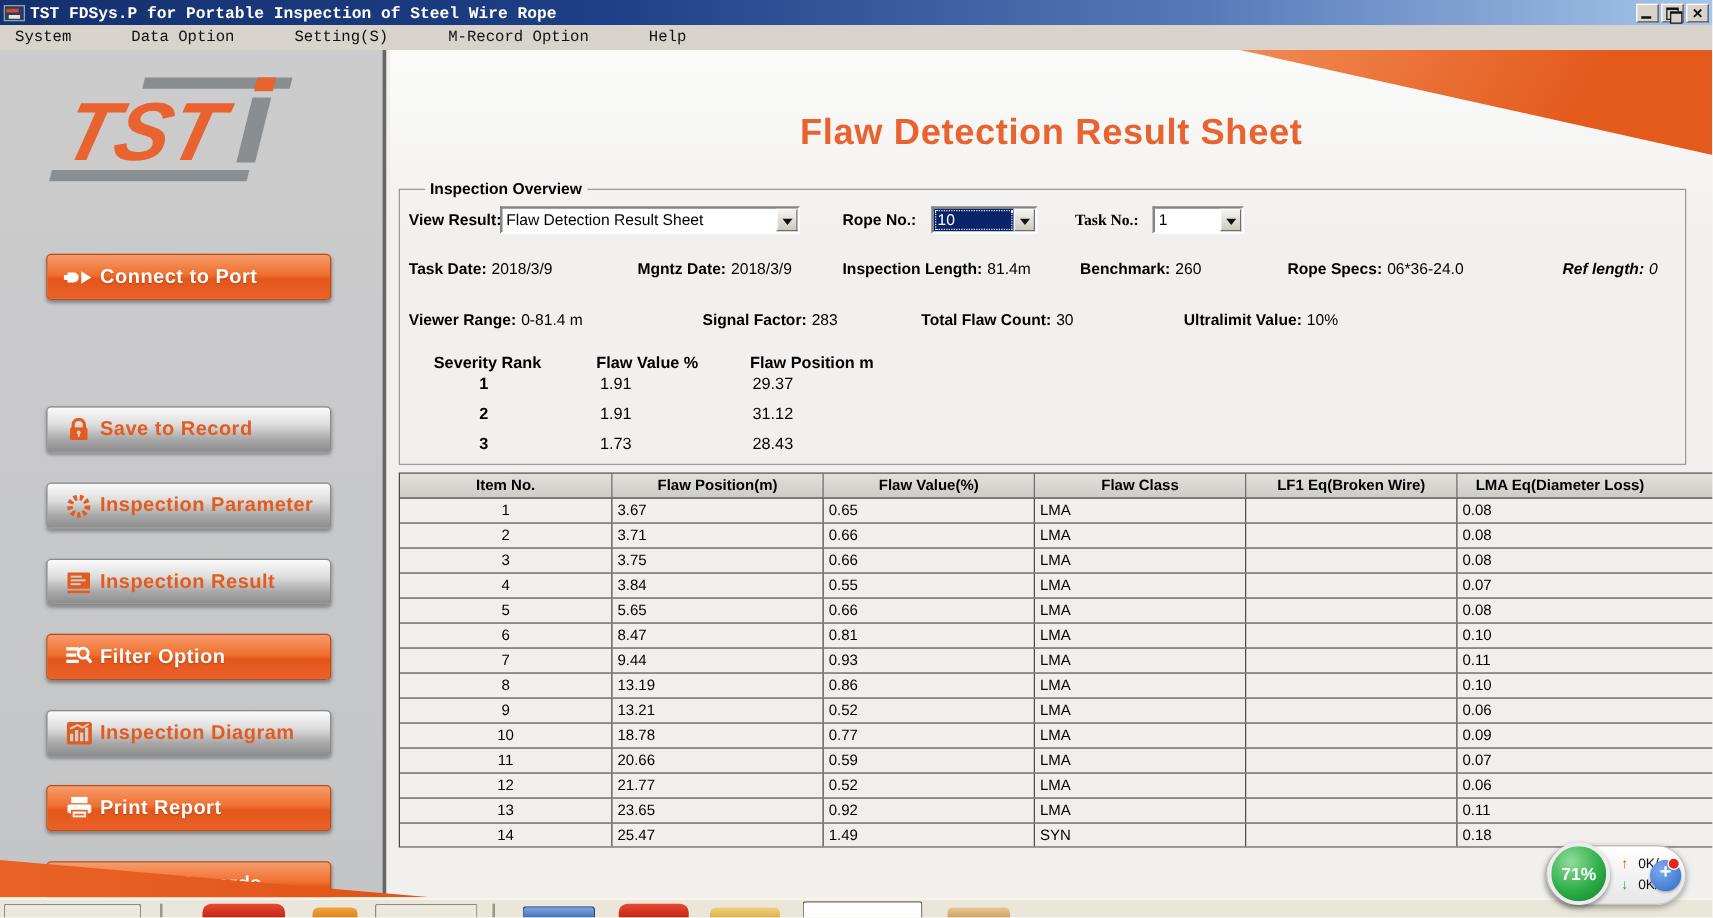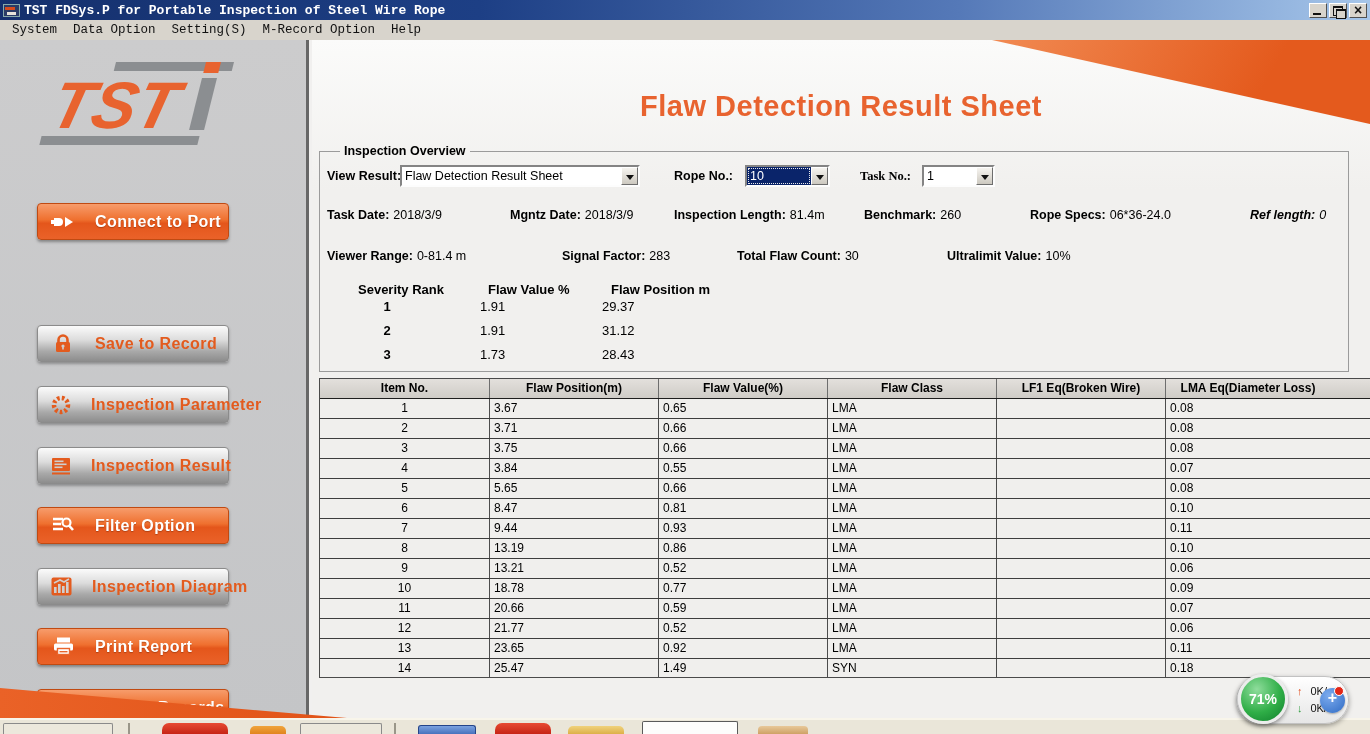--- a/index.html
+++ b/index.html
@@ -26,30 +26,30 @@
   .wbtn-restore::before { content:""; position:absolute; left:3px; top:2px; width:8px; height:7px;
     border:1px solid #111; border-top-width:2px; background:#d8d4cc; }
   .wbtn-restore::after { content:""; position:absolute; left:6px; top:5px; width:8px; height:7px;
     border:1px solid #111; border-top-width:2px; background:#d8d4cc; }
   .wbtn-close::before { content:"×"; position:absolute; left:0; right:0; top:-2px; text-align:center;
     font:bold 14px "Liberation Sans",sans-serif; color:#111; }
   
   .menubar {
     position:absolute; top:20px; left:0; width:100%; height:20px; background:#d8d4cc;
     display:flex; align-items:center; padding-left:4px; z-index:29;
-    font:12.5px "Liberation Mono", monospace; color:#111;
+    font:12.5px "Liberation Mono", monospace; color:#111;gap:32px;
   }
   .menu-item { padding:2px 8px; white-space:nowrap; }
   
   .sidebar { position:absolute; top:40px; left:0; width:309px; height:678px;
     background:linear-gradient(180deg,#cccccd 0%,#c4c5c7 100%);
     border-right:3px solid #676767; z-index:5; }
   .logo { position:absolute; left:35px; top:18px; width:232px; height:100px; }
-  .sbtn { position:absolute; left:37px; width:192px; height:37px; border-radius:4px;
-    display:flex; align-items:center; gap:20px; padding-left:13px;
+  .sbtn { position:absolute; left:37px; width:228px; height:37px; border-radius:4px;
+    display:flex; align-items:center; gap:5px; padding-left:13px;
     font:bold 16px "Liberation Sans", sans-serif; letter-spacing:.4px; white-space:nowrap; }
   .sbtn.orange { --knock:#e9652c;
     background:linear-gradient(180deg,#f79c6b 0%,#ef702f 45%,#e4561b 55%,#ea6229 100%);
     color:#fff; border:1px solid #c04a12; box-shadow:0 2px 3px rgba(0,0,0,.35);
     text-shadow:0 1px 1px rgba(110,35,0,.45); }
   .sbtn.gray { --knock:#cfcfcf;
     background:linear-gradient(180deg,#fbfbfb 0%,#dcdcdc 40%,#a9a9a9 72%,#8d8d8d 100%);
     color:#e35b1e; border:1px solid #8b8b8b; box-shadow:0 2px 3px rgba(0,0,0,.3); }
   .sbtn .icon { display:flex; width:24px; justify-content:center; }
   .swoosh { position:absolute; left:0; top:688px; width:347px; height:30px; z-index:6;
@@ -76,21 +76,21 @@
   .combo { position:absolute; height:22px; background:#fff; border:2px solid;
     border-color:#848484 #fdfdfd #fdfdfd #848484; display:flex; }
   .combo-val { flex:1; font-size:12.5px; padding:2px 3px 0 3px; white-space:nowrap; overflow:hidden; }
   .combo.selected .combo-val { background:#0a246a; color:#fff; outline:1px dotted #e8e8e8; outline-offset:-2px; }
   .combo-btn { width:17px; background:linear-gradient(180deg,#f6f4f0,#cdc9c0);
     border:1px solid; border-color:#fff #6e6e6e #6e6e6e #fff; position:relative; }
   .combo-btn::before { content:""; position:absolute; left:4px; top:7px;
     border:4px solid transparent; border-top:5px solid #111; }
   
   .sev-headers { position:absolute; top:130px; left:0; width:100%; font:bold 13px "Liberation Sans",sans-serif; }
-  .sev-headers span { position:absolute; white-space:nowrap;margin-left:11px; }
+  .sev-headers span { position:absolute; white-space:nowrap; }
   .sev-h0 { left:27px; } .sev-h1 { left:157px; } .sev-h2 { left:280px; }
   .sev-rows { position:absolute; top:147px; left:0; width:100%; }
   .sev-row { position:relative; height:24px; font-size:13px; }
   .sev-row span { position:absolute; white-space:nowrap; }
   .sev-rank { left:27px; width:80px; text-align:center; font-weight:bold; }
   .sev-val { left:160px; } .sev-pos { left:282px; }
   
   .dtable { position:absolute; left:7px; top:338px; width:1240px; height:300px;
     border:1px solid #4a4a4a; background:#efeeec; overflow:hidden; }
   .thead { display:flex; height:20px; background:linear-gradient(180deg,#e3e0dc,#cfccc7);

